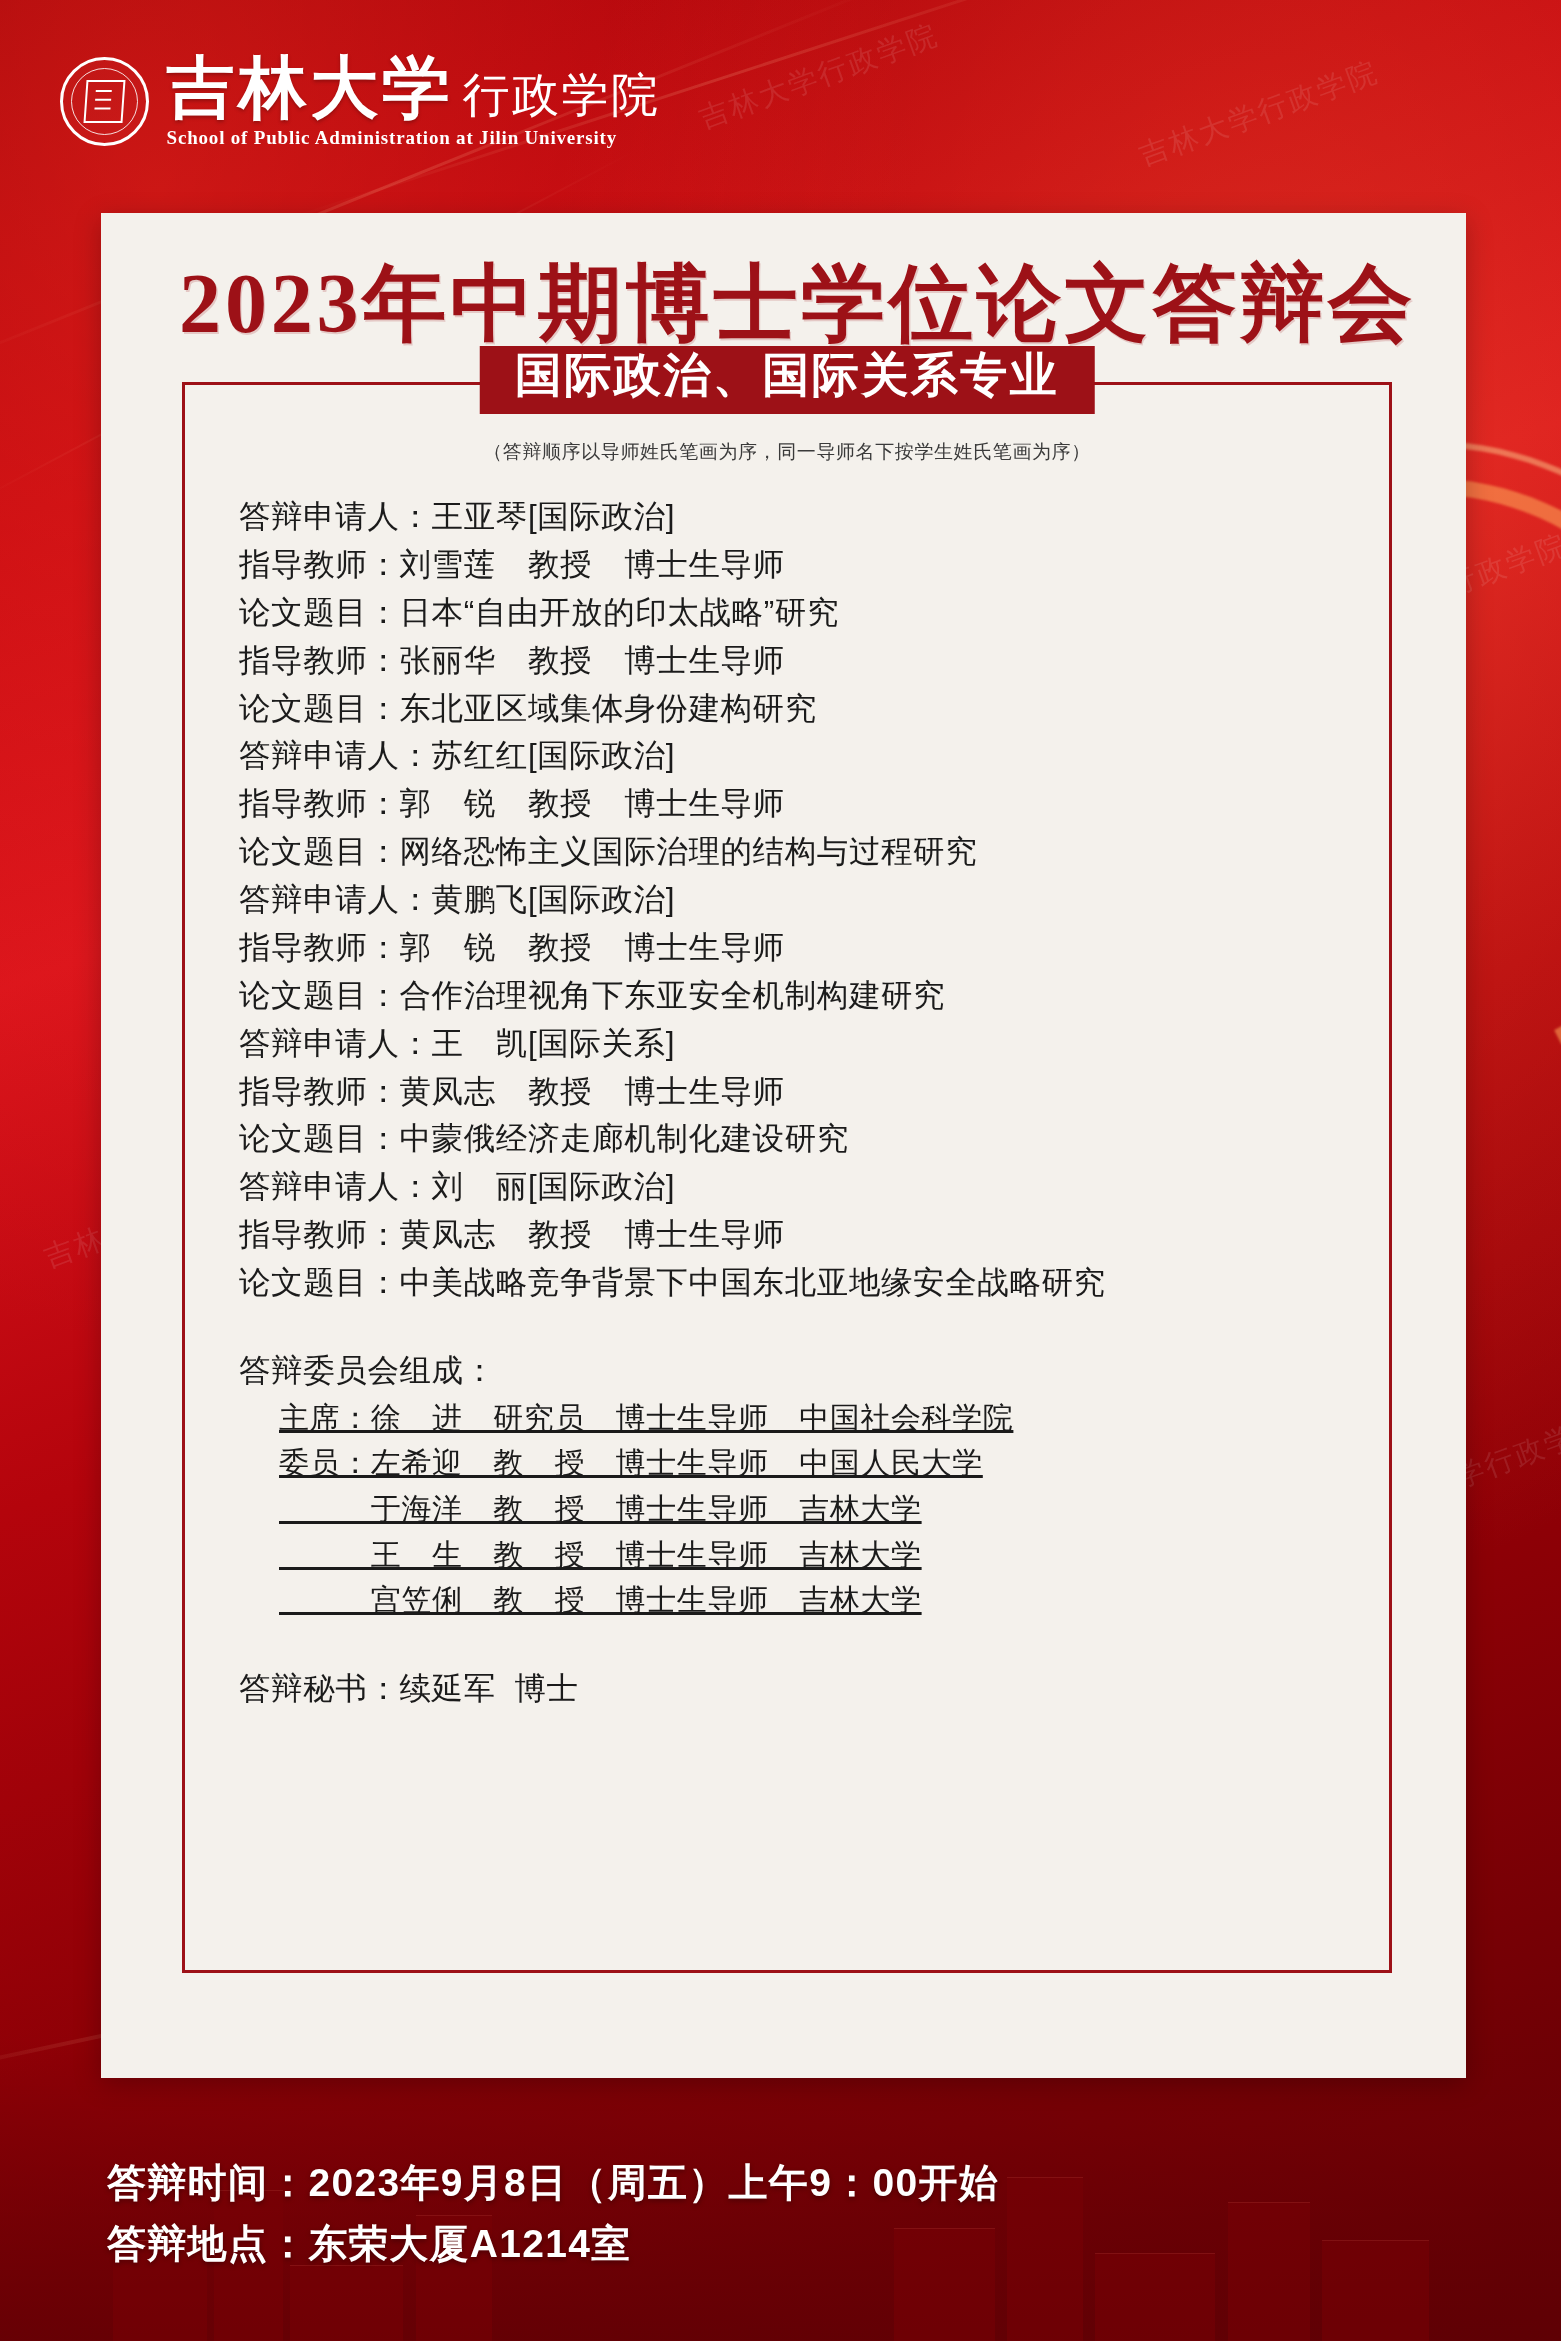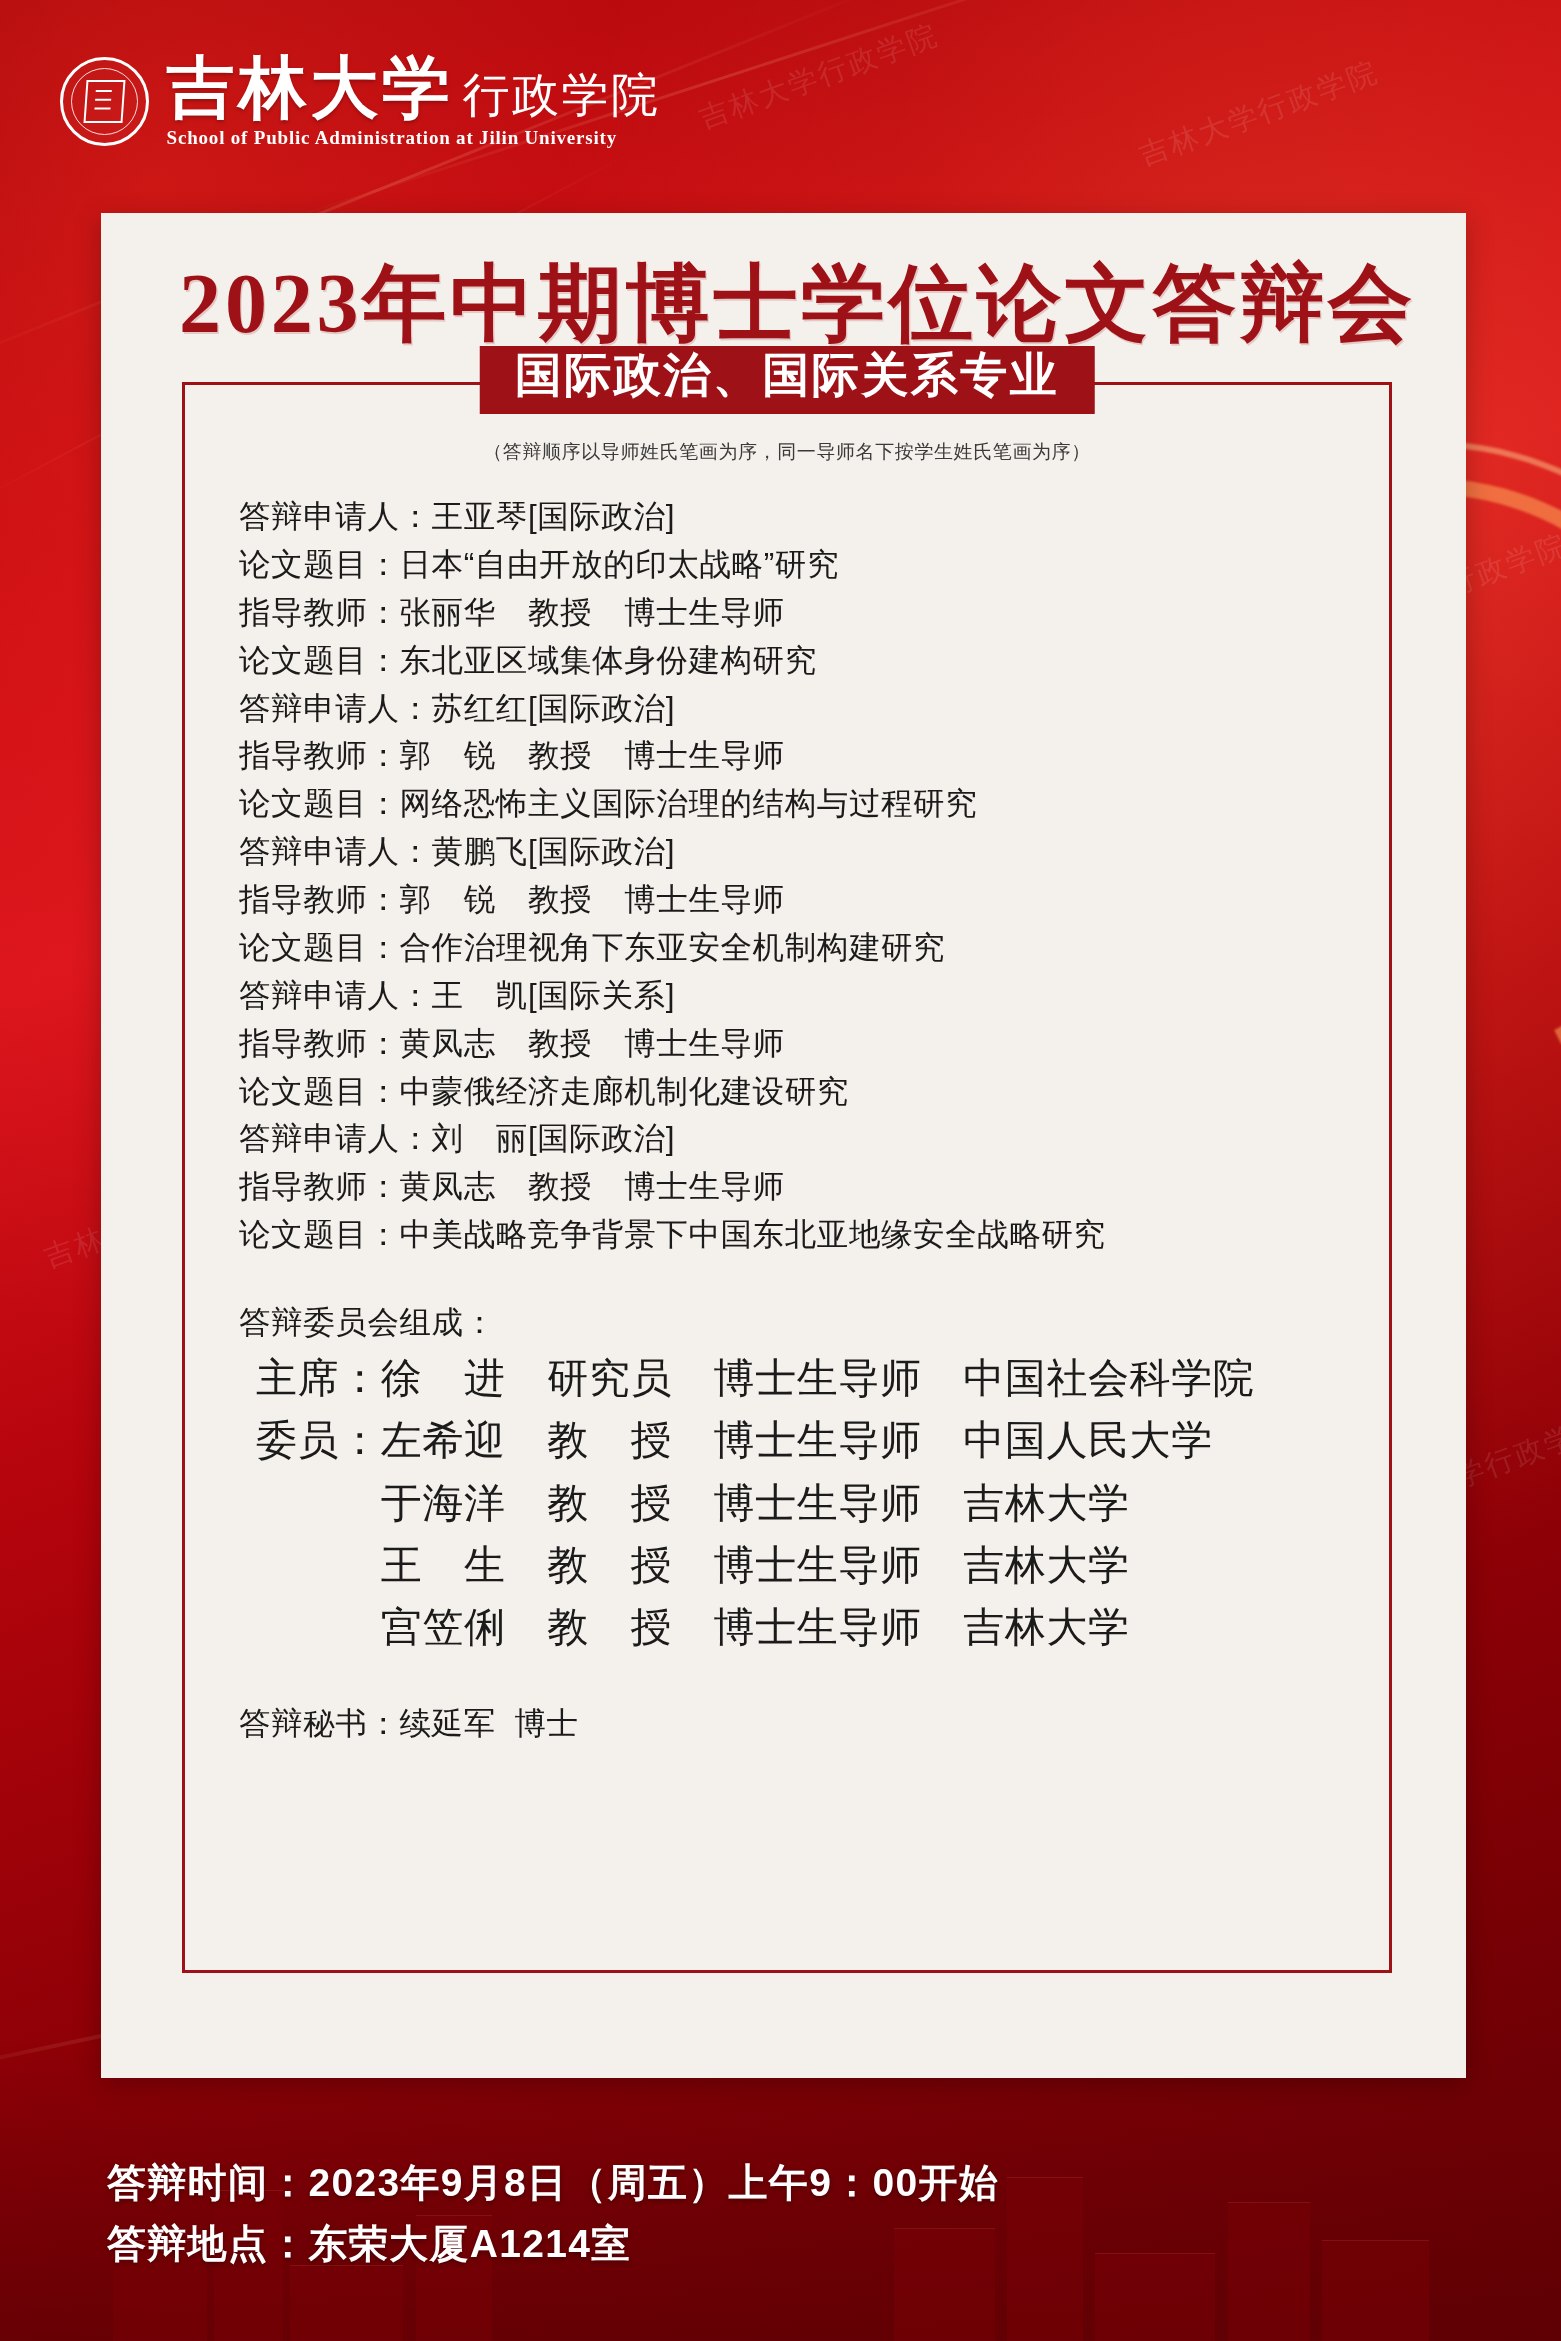--- a/index.html
+++ b/index.html
@@ -243,25 +243,26 @@
   }
   .committee .head {
     color: #1b1b1b;
     font-size: 31.5px;
     line-height: 1.52;
     letter-spacing: 0.6px;
     white-space: pre;
   }
   .committee .row {
     color: #1b1b1b;
-    font-size: 41px;
+    font-size: 30px;
     line-height: 1.52;
     letter-spacing: 0.6px;
     white-space: pre;
-    margin-left: 17px;
+    margin-left: 40px;
+    text-decoration: underline;
   }
   .secretary {
     margin: 42px 0 0 54px;
     color: #1b1b1b;
     font-size: 31.5px;
     line-height: 1.52;
     letter-spacing: 0.6px;
     white-space: pre;
   }
 
@@ -334,20 +335,21 @@
     <div class="inner-frame">
 
       <div class="subtitle-wrap">
         <div class="subtitle">国际政治、国际关系专业</div>
       </div>
 
       <div class="note">（答辩顺序以导师姓氏笔画为序，同一导师名下按学生姓氏笔画为序）</div>
 
       <div class="entries">
         <div class="line">答辩申请人：王亚琴[国际政治]</div>
+        <div class="line">指导教师：刘雪莲　教授　博士生导师</div>
         <div class="line">论文题目：日本“自由开放的印太战略”研究</div>
         <div class="line">指导教师：张丽华　教授　博士生导师</div>
         <div class="line">论文题目：东北亚区域集体身份建构研究</div>
         <div class="line">答辩申请人：苏红红[国际政治]</div>
         <div class="line">指导教师：郭　锐　教授　博士生导师</div>
         <div class="line">论文题目：网络恐怖主义国际治理的结构与过程研究</div>
         <div class="line">答辩申请人：黄鹏飞[国际政治]</div>
         <div class="line">指导教师：郭　锐　教授　博士生导师</div>
         <div class="line">论文题目：合作治理视角下东亚安全机制构建研究</div>
         <div class="line">答辩申请人：王　凯[国际关系]</div>

